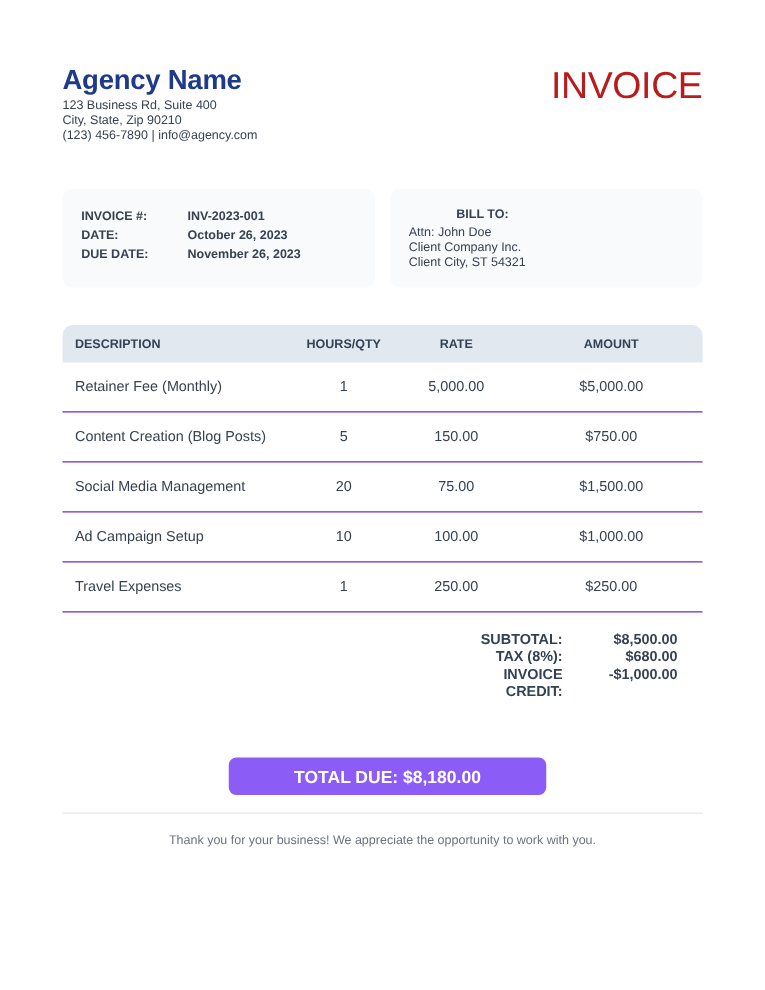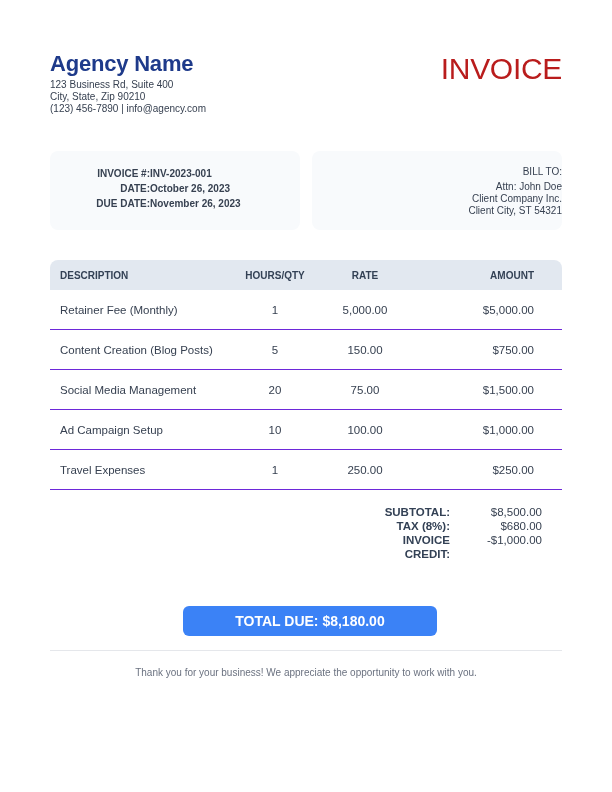--- a/index.html
+++ b/index.html
@@ -13,53 +13,53 @@
     .agency-name {
       position: absolute; left: 0; top: 1px;
       font-size: 22px; font-weight: bold; color: #1e3a8a; letter-spacing: -0.2px;
     }
     .agency-lines { position: absolute; left: 0; top: 29px; font-size: 10px; line-height: 12px; color: #374151; }
     .agency-lines div { white-space: nowrap; }
     .invoice-title {
       position: absolute; right: 0; top: 2px;
       font-size: 30px; font-weight: normal; color: #b91c1c; letter-spacing: -0.3px; margin-left: 16px;
     }
-    .info-row { position: absolute; top: 101px; left: 0; width: 512px; height: 79px; text-align: right; }
+    .info-row { position: absolute; top: 101px; left: 0; width: 512px; height: 79px; }
     .card {
       position: absolute; top: 0; height: 79px; background: #f8fafc; border-radius: 8px;
       box-sizing: border-box;
     }
     .card.meta { left: 0; width: 250px; padding: 15px 0 0 15px; }
     .card.billto { left: 262px; width: 250px; padding: 15px 0 0 15px; }
     .meta-row { display: flex; font-size: 10px; line-height: 15px; height: 15px; }
     .meta-label { width: 85px; font-weight: bold; color: #374151; }
     .meta-value { color: #374151; font-weight: bold; }
-    .billto-label { font-size: 10px; font-weight: normal; line-height: 12px; color: #374151; margin-bottom: 3px; }
+    .billto-label { font-size: 10px; font-weight: bold; line-height: 12px; color: #374151; margin-bottom: 3px; margin-left: 38px; }
     .billto-line { font-size: 10px; line-height: 12px; color: #374151; }
     .table { position: absolute; top: 210px; left: 0; width: 512px; }
     .thead {
       display: flex; align-items: center; height: 30px; background: #e2e8f0;
       border-radius: 8px 8px 0 0; font-size: 10px; font-weight: bold; color: #334155;
     }
     .trow {
       display: flex; align-items: center; height: 39px; border-bottom: 1px solid #6d28d9;
       font-size: 11.5px; color: #374151;
     }
     .c-desc { width: 190px; padding-left: 10px; box-sizing: border-box; white-space: nowrap; }
     .c-qty { width: 70px; text-align: center; }
     .c-rate { width: 110px; text-align: center; }
-    .c-amt { width: 142px; text-align: right; padding-right: 28px; box-sizing: border-box; }
+    .c-amt { width: 142px; text-align: center; padding-right: 4px; box-sizing: border-box; }
     .thead .c-qty { width: 70px; }
     .totals { position: absolute; top: 455px; right: 20px; font-size: 11.5px; }
     .t-row { display: flex; justify-content: flex-end; line-height: 14px; }
     .t-label { width: 90px; text-align: right; font-weight: bold; color: #334155; }
-    .t-val { width: 92px; text-align: right; color: #374151; }
+    .t-val { width: 92px; text-align: right; color: #374151; font-weight: bold; }
     .total-due {
       position: absolute; top: 556px; left: 133px; width: 254px; height: 30px;
-      background: #3b82f6; border-radius: 6px; color: #ffffff; font-size: 14px; font-weight: bold;
+      background: #8b5cf6; border-radius: 6px; color: #ffffff; font-size: 14px; font-weight: bold;
       display: flex; align-items: center; justify-content: center;
     }
     .divider { position: absolute; top: 600px; left: 0; width: 512px; height: 1px; background: #e5e7eb; }
     .footer {
       position: absolute; top: 617px; left: 0; width: 512px; text-align: center;
       font-size: 10px; color: #6b7280;
     }
   </style>
 </head>
 <body>

